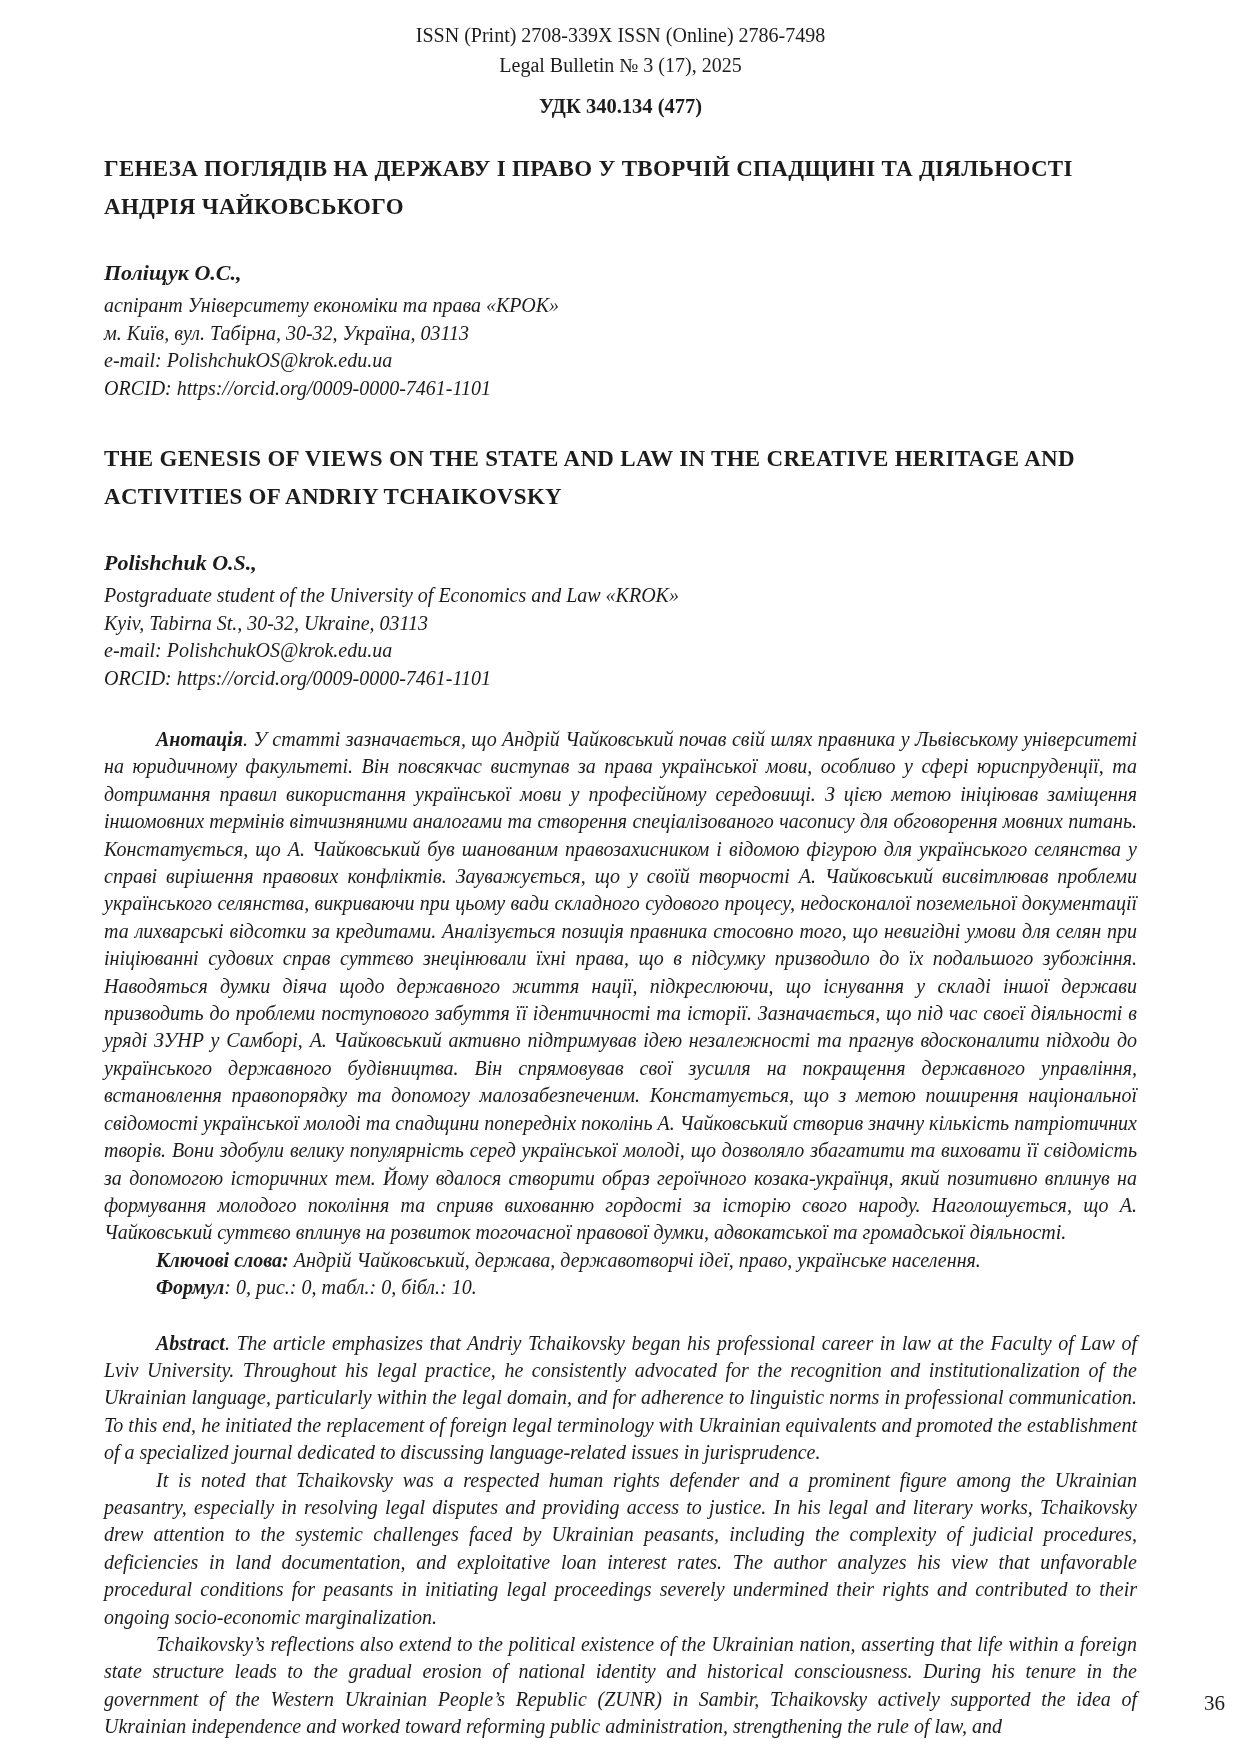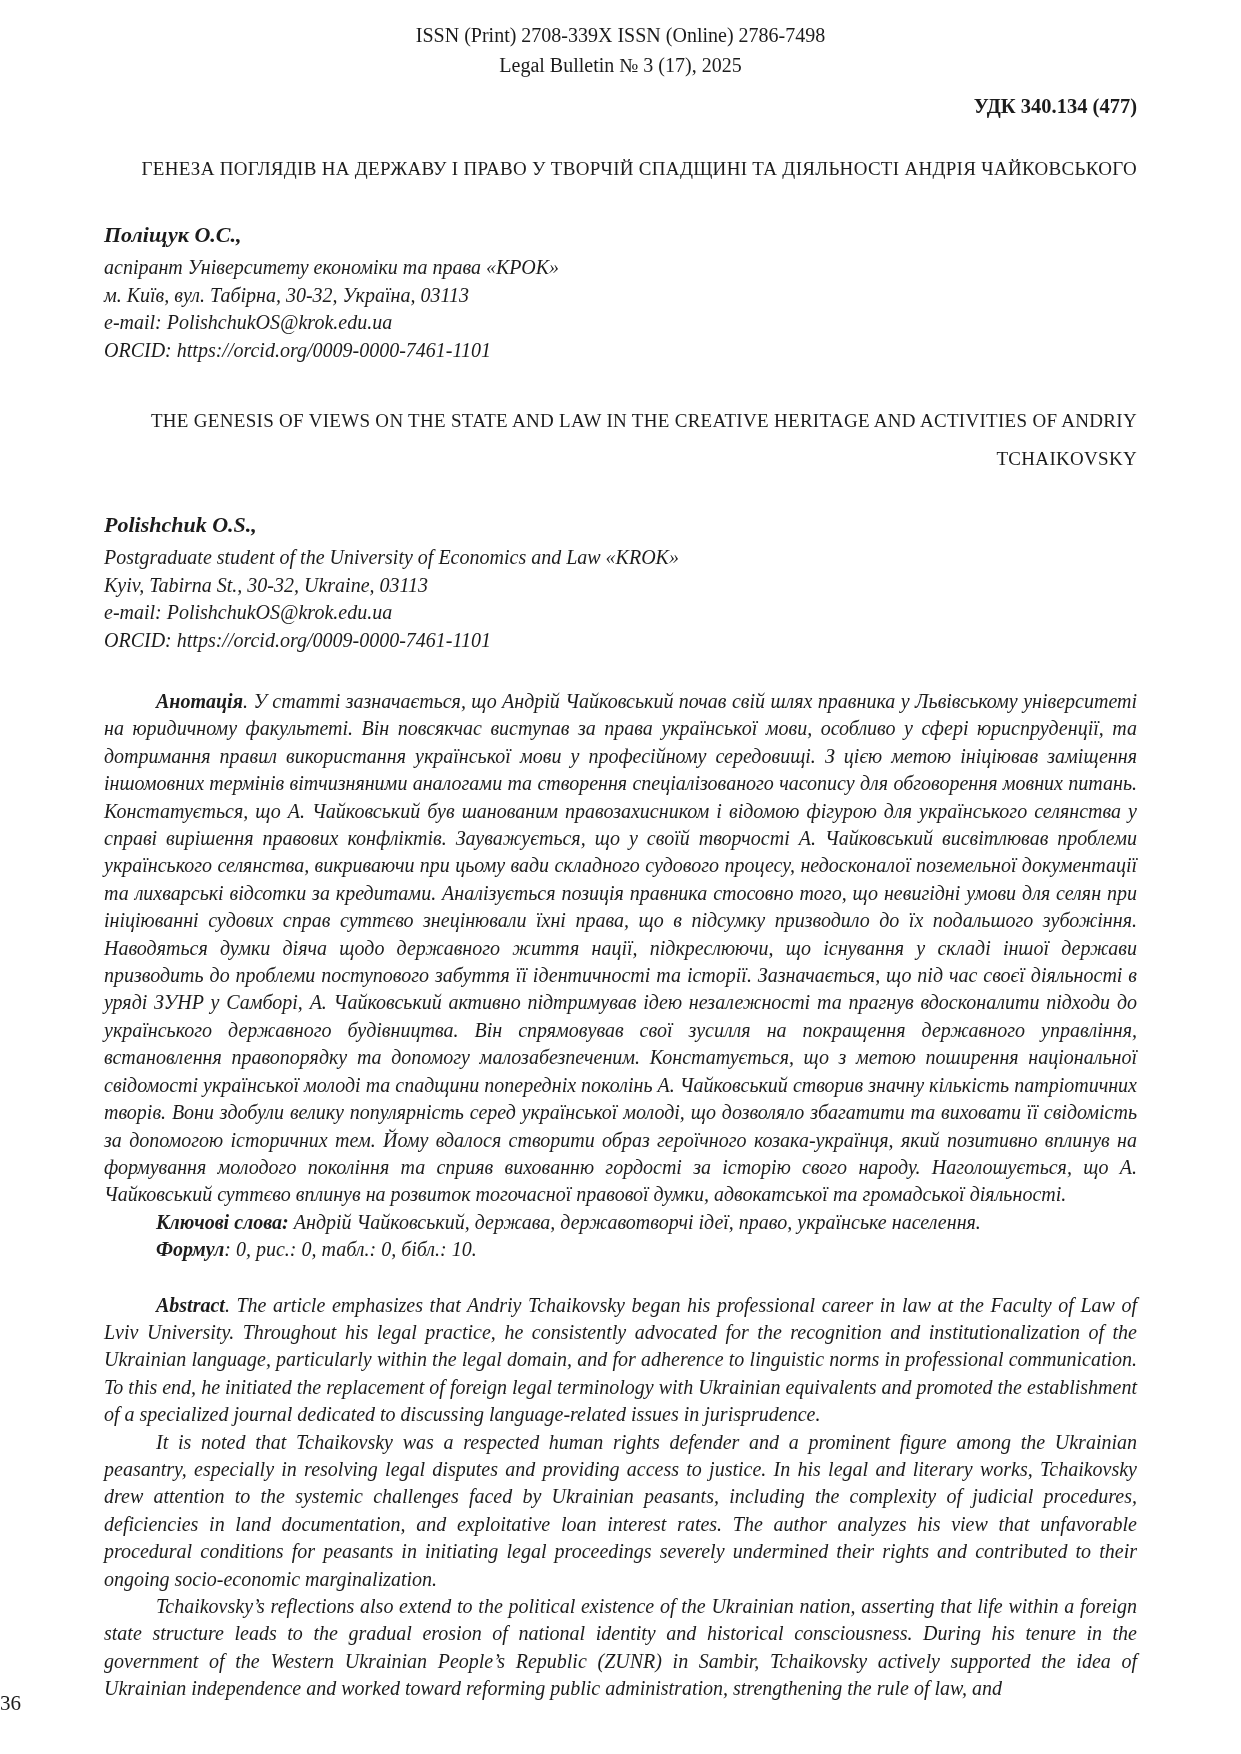--- a/index.html
+++ b/index.html
@@ -21,29 +21,29 @@
   .center { text-align: center; }
   .hdr-line {
     font-size: 20px;
     line-height: 30px;
   }
   .udc-block {
     margin-top: 12px;
     font-weight: bold;
     font-size: 20.5px;
     line-height: 28px;
-    text-align: right;
+    text-align: center;
   }
   .article-title {
     margin-top: 30px;
-    font-weight: normal;
-    font-size: 19px;
+    font-weight: bold;
+    font-size: 23px;
     line-height: 38px;
     letter-spacing: 0.3px;
-    text-align: right;
+    text-align: left;
   }
   .article-title.en { margin-top: 38px; }
   .author-block {
     margin-top: 32px;
     text-align: left;
     font-style: italic;
     font-size: 20px;
     line-height: 27.5px;
   }
   .author-name {
@@ -60,22 +60,22 @@
     text-align: justify;
   }
   .abstract-section p { text-indent: 52px; }
   .b { font-weight: bold; }
   .kw-line { text-indent: 52px; }
   .abstract-en { margin-top: 28px; }
   .page-number {
     position: absolute;
     bottom: 38px;
     left: 0;
-    right: 5px;
-    text-align: left;
+    right: 16px;
+    text-align: right;
     font-size: 21px;
     font-style: normal;
   }
 </style>
 </head>
 <body>
 
 <div class="page">
 
   <div class="hdr-line center">ISSN (Print) 2708-339X ISSN (Online) 2786-7498</div>

